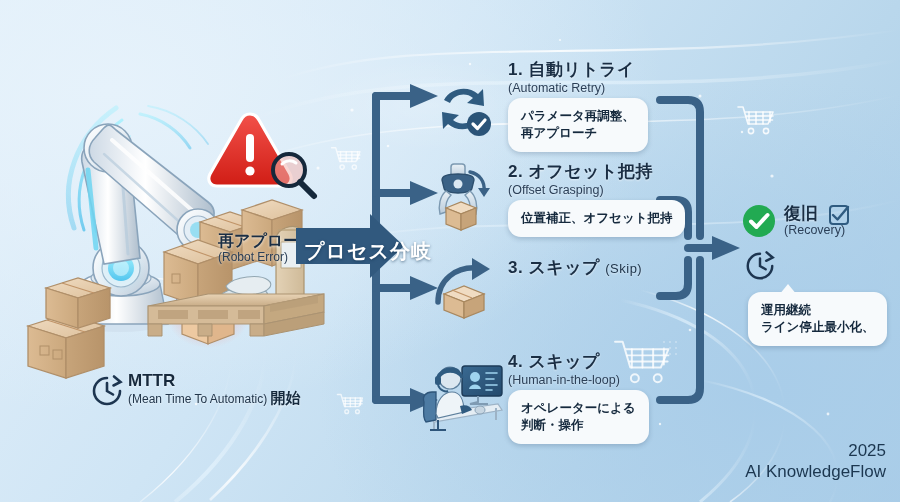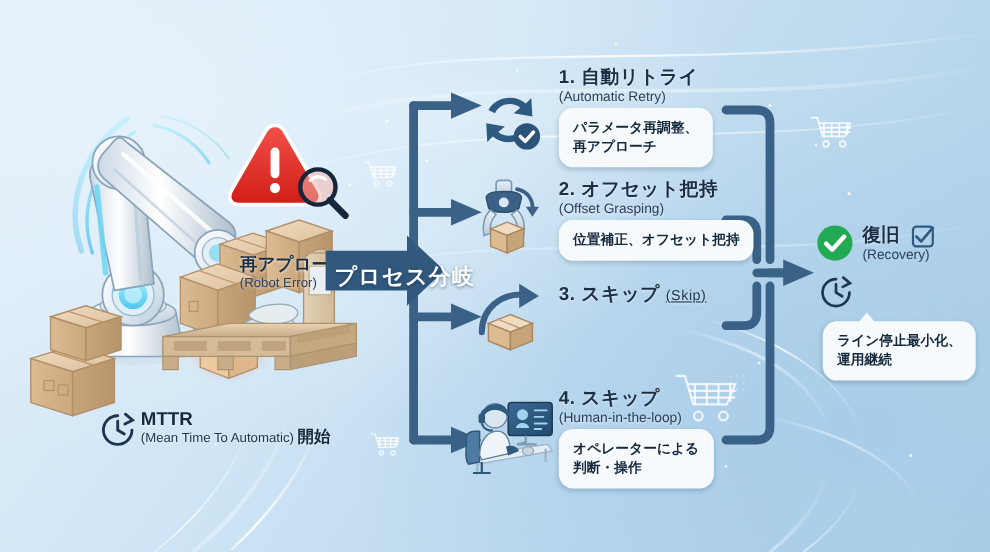--- a/index.html
+++ b/index.html
@@ -16,21 +16,21 @@
   }
   .layer{position:absolute;left:0;top:0;width:900px;height:502px;}
   .fg{position:absolute;}
 
   
   .jp{font-weight:bold;color:#1a2e44;}
   .en{color:#2b3f57;}
   .step-title{position:absolute;white-space:nowrap;}
   .step-title .jp{font-size:17px;letter-spacing:.5px;line-height:20px;
       text-shadow:0 1px 2px rgba(255,255,255,.55);}
-  .step-title .inlineen{font-size:13px;font-weight:normal;color:#20364c;text-decoration:underline;}
+  .step-title .inlineen{font-size:13px;font-weight:normal;color:#20364c;}
   .step-title .en{display:block;font-size:12.5px;line-height:15px;margin-top:1px;
       text-shadow:0 1px 2px rgba(255,255,255,.5);}
 
   .bubble{position:absolute;background:#f7fafc;border-radius:13px;
     box-shadow:0 2px 5px rgba(30,60,90,.22);
     color:#15293d;font-size:12.5px;font-weight:bold;line-height:17px;
     padding:10px 13px;white-space:nowrap;}
 
   .tag{position:absolute;color:#fff;font-size:20px;font-weight:bold;
     letter-spacing:1px;text-shadow:0 1px 3px rgba(10,40,70,.55);white-space:nowrap;}
@@ -573,21 +573,25 @@
 
   <svg class="fg" style="left:744px;top:250px;" width="32" height="32" viewBox="0 0 34 34">
     <g fill="none" stroke="#1d3550" stroke-width="2.6" stroke-linecap="round">
       <path d="M17 4 A13 13 0 1 0 30 17"></path>
       <path d="M24 2.5 L 30.5 8 L 23.5 11.5"></path>
       <path d="M17 9 L17 17 L23 20.5"></path>
     </g>
   </svg>
 
   <div class="bubble" style="left:748px;top:292px;">
+    <div>運用継続</div>
     <div>ライン停止最小化、</div>
-    <div>運用継続</div>
   </div>
   <svg class="fg" style="left:778px;top:284px;" width="20" height="12" viewBox="0 0 20 12">
     <path d="M10 0 L 19 11 L 1 11 Z" fill="#f7fafc"></path>
   </svg>
 
+  <div class="brand" style="top:440px;">
+    <div class="yr">2025</div>
+    <div class="nm">AI KnowledgeFlow</div>
+  </div>
 
 </div>
 
 </body></html>

